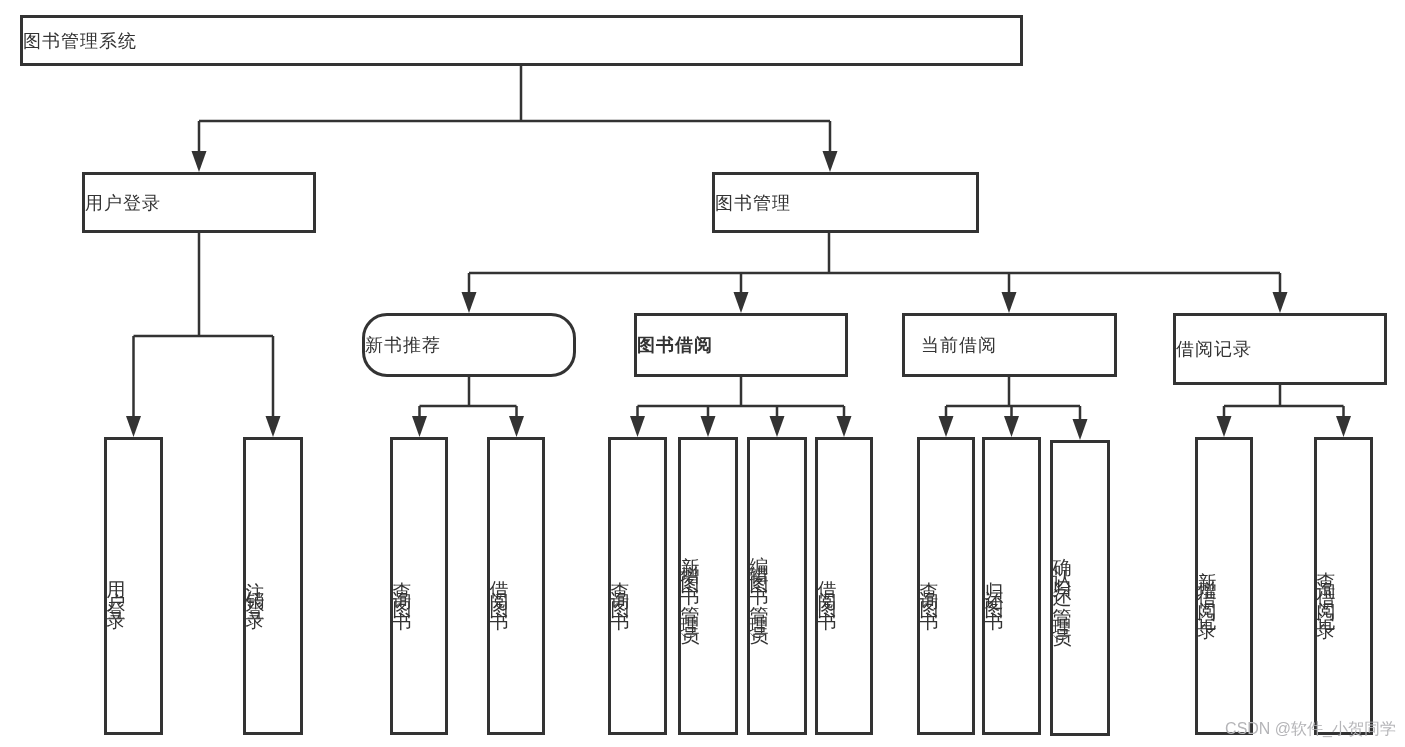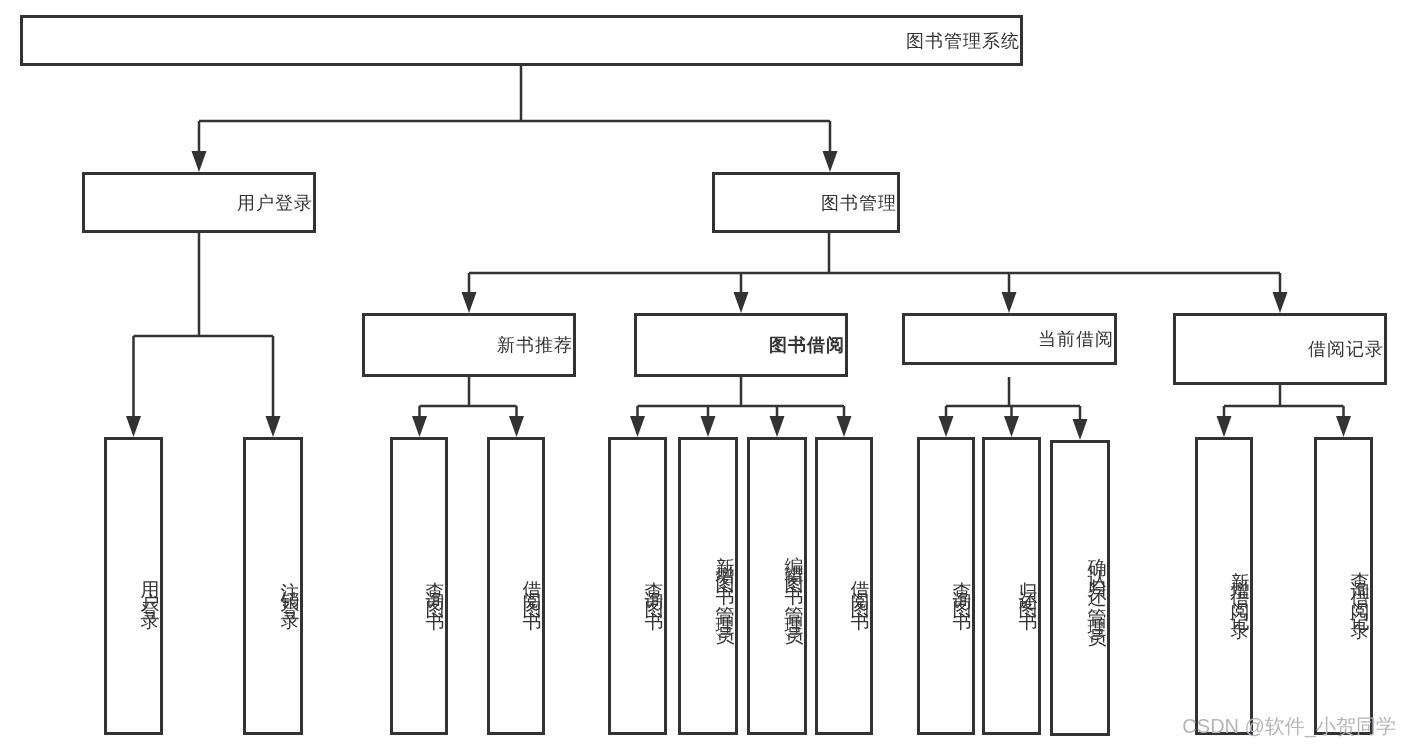--- a/index.html
+++ b/index.html
@@ -23,40 +23,40 @@
     top: 0;
     pointer-events: none;
   }
   .node {
     position: absolute;
     box-sizing: border-box;
     border: 3px solid #333333;
     background: #ffffff;
     display: flex;
     align-items: center;
-    justify-content: flex-end;
+    justify-content: flex-start;
   }
   .hlabel {
     font-size: 18px;
     letter-spacing: 1px;
     white-space: nowrap;
   }
   .vlabel {
     writing-mode: vertical-lr;
     text-orientation: mixed;
     font-size: 19px;
     line-height: 1;
     letter-spacing: 10px;
     white-space: nowrap;
   }
   .watermark {
     position: absolute;
     right: 9px;
     bottom: 7px;
-    font-size: 20px;
+    font-size: 16px;
     color: #b5b5b8;
     z-index: 6;
     white-space: nowrap;
     margin-left: 32px;
   }
 </style>
 </head>
 <body>
 
 <div class="canvas">
@@ -92,31 +92,31 @@
     </g>
   </svg>
 
   <div class="node" style="left:20px; top:15px; width:1003px; height:51px;">
     <span class="hlabel">图书管理系统</span>
   </div>
 
   <div class="node" style="left:82px; top:172px; width:234px; height:61px;">
     <span class="hlabel">用户登录</span>
   </div>
-  <div class="node" style="left:712px; top:172px; width:188px; height:61px;">
+  <div class="node" style="left:712px; top:172px; width:267px; height:61px;">
     <span class="hlabel">图书管理</span>
   </div>
 
-  <div class="node" style="left:362px; top:313px; width:214px; height:64px;">
+  <div class="node" style="left:362px; top:313px; width:214px; height:64px;border-radius:25px;">
     <span class="hlabel">新书推荐</span>
   </div>
   <div class="node" style="left:634px; top:313px; width:214px; height:64px;font-weight:bold;">
     <span class="hlabel">图书借阅</span>
   </div>
-  <div class="node" style="left:902px; top:313px; width:215px; height:52px;">
+  <div class="node" style="left:902px; top:313px; width:215px; height:64px;padding-left:16px;">
     <span class="hlabel">当前借阅</span>
   </div>
   <div class="node" style="left:1173px; top:313px; width:214px; height:72px;">
     <span class="hlabel">借阅记录</span>
   </div>
 
   <div class="node" style="left:104px; top:437px; width:59px; height:298px;">
     <span class="vlabel">用户登录</span>
   </div>
   <div class="node" style="left:243px; top:437px; width:60px; height:298px;">

